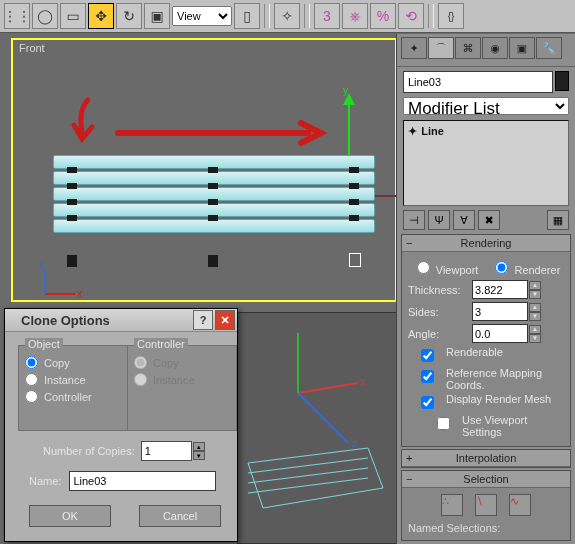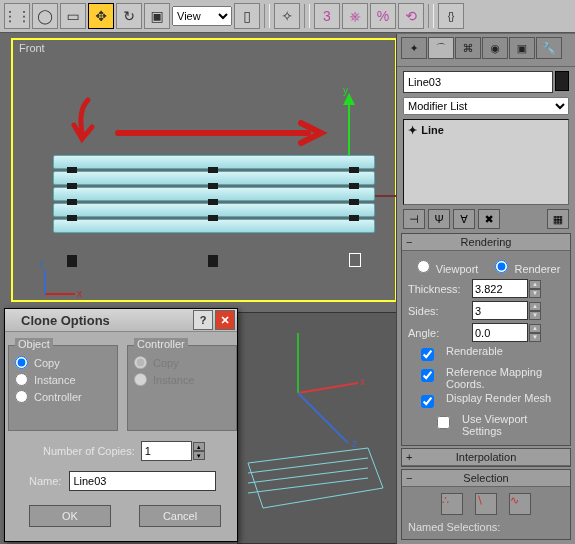--- a/index.html
+++ b/index.html
@@ -44,21 +44,21 @@
 
   
   .rpanel{position:absolute;left:396px;top:34px;right:0;bottom:0;background:#8e8e8e;border-left:1px solid #444;}
   .tabrow{height:26px;background:#8e8e8e;display:flex;gap:1px;padding:3px 4px;border-bottom:1px solid #666;}
   .tab{width:24px;height:20px;border:1px solid #555;background:#8e8e8e;display:flex;align-items:center;justify-content:center;color:#222;}
   .tab.active{background:#b8b8b8;}
   .namefield{margin:4px 6px;display:flex;gap:2px;}
   .namefield input{flex:1;height:18px;border:1px solid #3a3a3a;font-size:11px;padding-left:4px;}
   .swatch{width:18px;height:18px;background:#202020;border:1px solid #000;}
   .modlist{margin:2px 6px;}
-  .modlist select{width:100%;height:18px;font-size:11px;}
+  .modlist select{width:100%;height:18px;font-size:17px;}
   .stackbox{margin:4px 6px;height:76px;background:#cfcfcf;border:1px inset #666;padding:4px;font-size:11px;color:#111;}
   .stackbox .expand{font-weight:bold;margin-right:4px;}
   .mini-toolbar{margin:2px 6px 4px;height:20px;display:flex;gap:3px;align-items:center;}
   .mini-toolbar .mb{width:20px;height:18px;border:1px solid #555;background:#9a9a9a;display:flex;align-items:center;justify-content:center;font-size:11px;}
   .rollout{margin:0 4px;border:1px solid #4f4f4f;background:#878787;}
   .rollout-h{height:16px;background:#9e9e9e;display:flex;align-items:center;justify-content:center;font-size:11px;color:#222;border-bottom:1px solid #666;position:relative;}
   .rollout-h .pm{position:absolute;left:4px;}
   .rollout-body{padding:6px;font-size:11px;color:#e5e5e5;}
   .rad{display:flex;gap:12px;justify-content:center;margin-bottom:4px;}
   .prm-row{display:flex;align-items:center;gap:4px;margin:3px 0;}
@@ -158,21 +158,21 @@
 </div>
 
 <div class="dialog">
   <div class="titlebar">
     <span>Clone Options</span>
     <span class="spacer"></span>
     <div class="tbic">?</div>
     <div class="tbic close">✕</div>
   </div>
 
-  <div class="group" style="left:3px;top:36px;width:96px;height:72px;">
+  <div class="group" style="left:13px;top:36px;width:96px;height:72px;">
     <span class="glabel">Object</span>
     <label class="radio-row">
         <input type="radio" name="obj" checked="" style="">
         <span>Copy</span>
       </label>
     <label class="radio-row">
         <input type="radio" name="obj" style="">
         <span>Instance</span>
       </label>
     <label class="radio-row">

